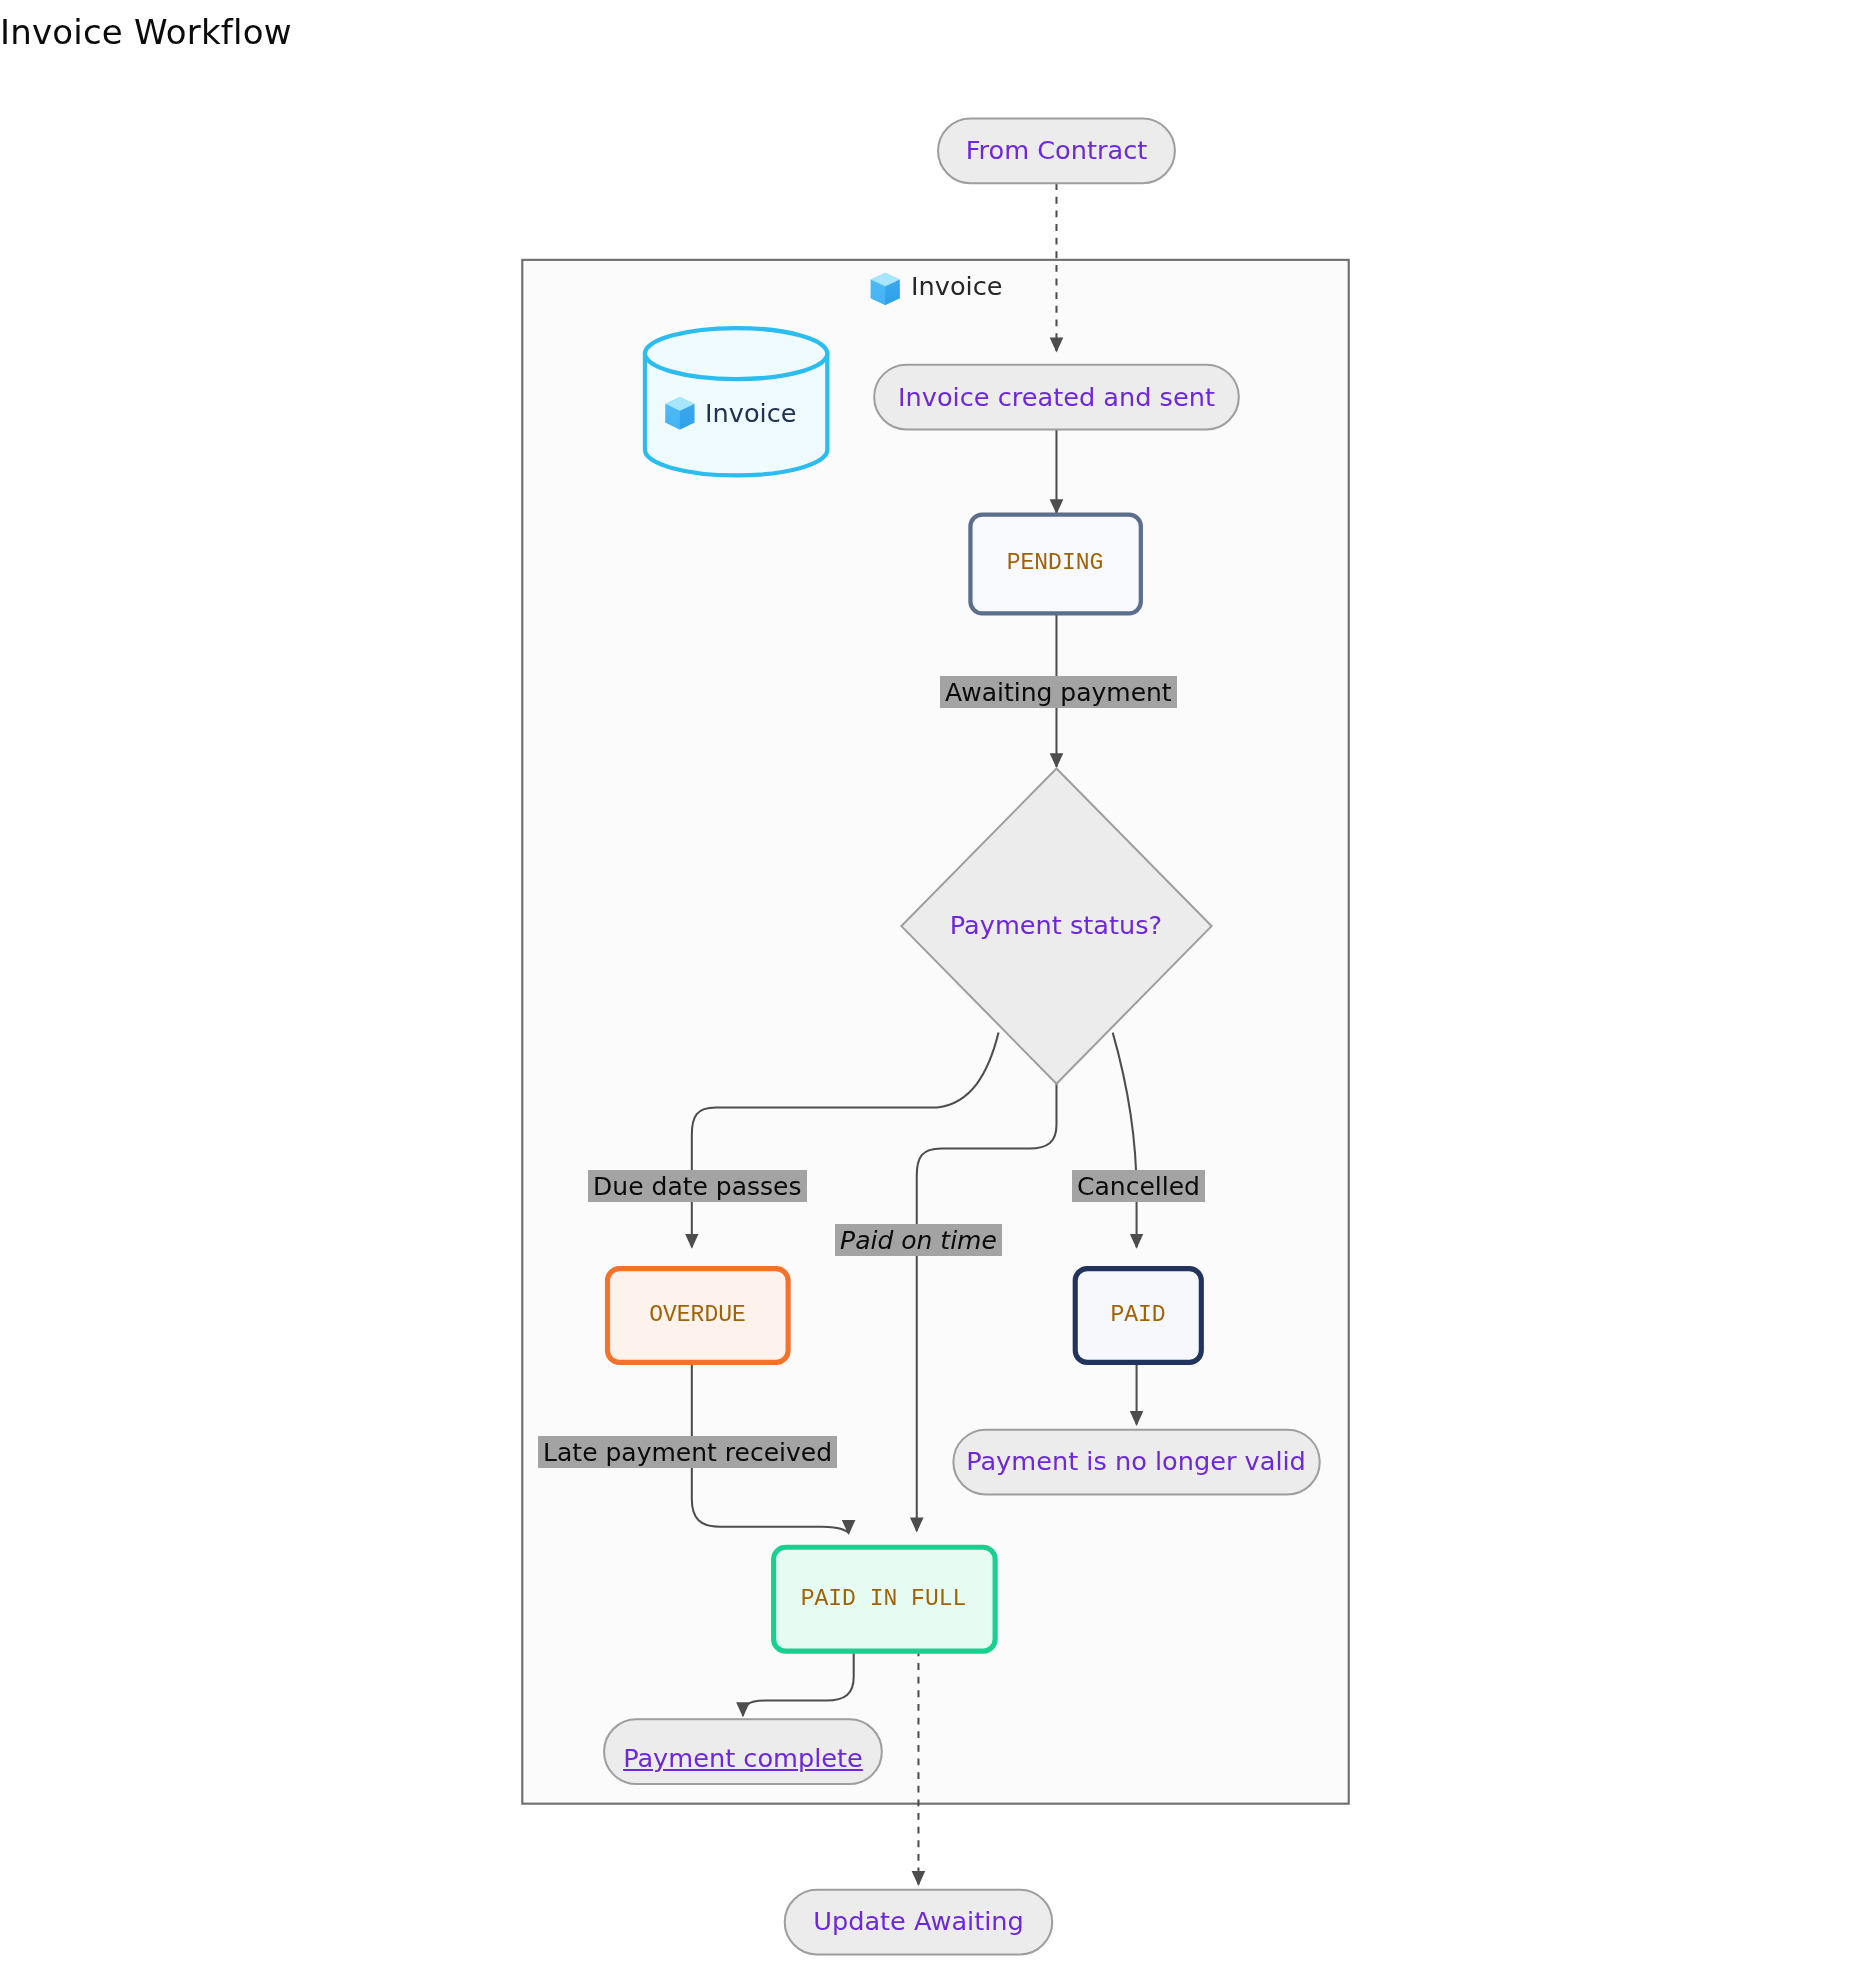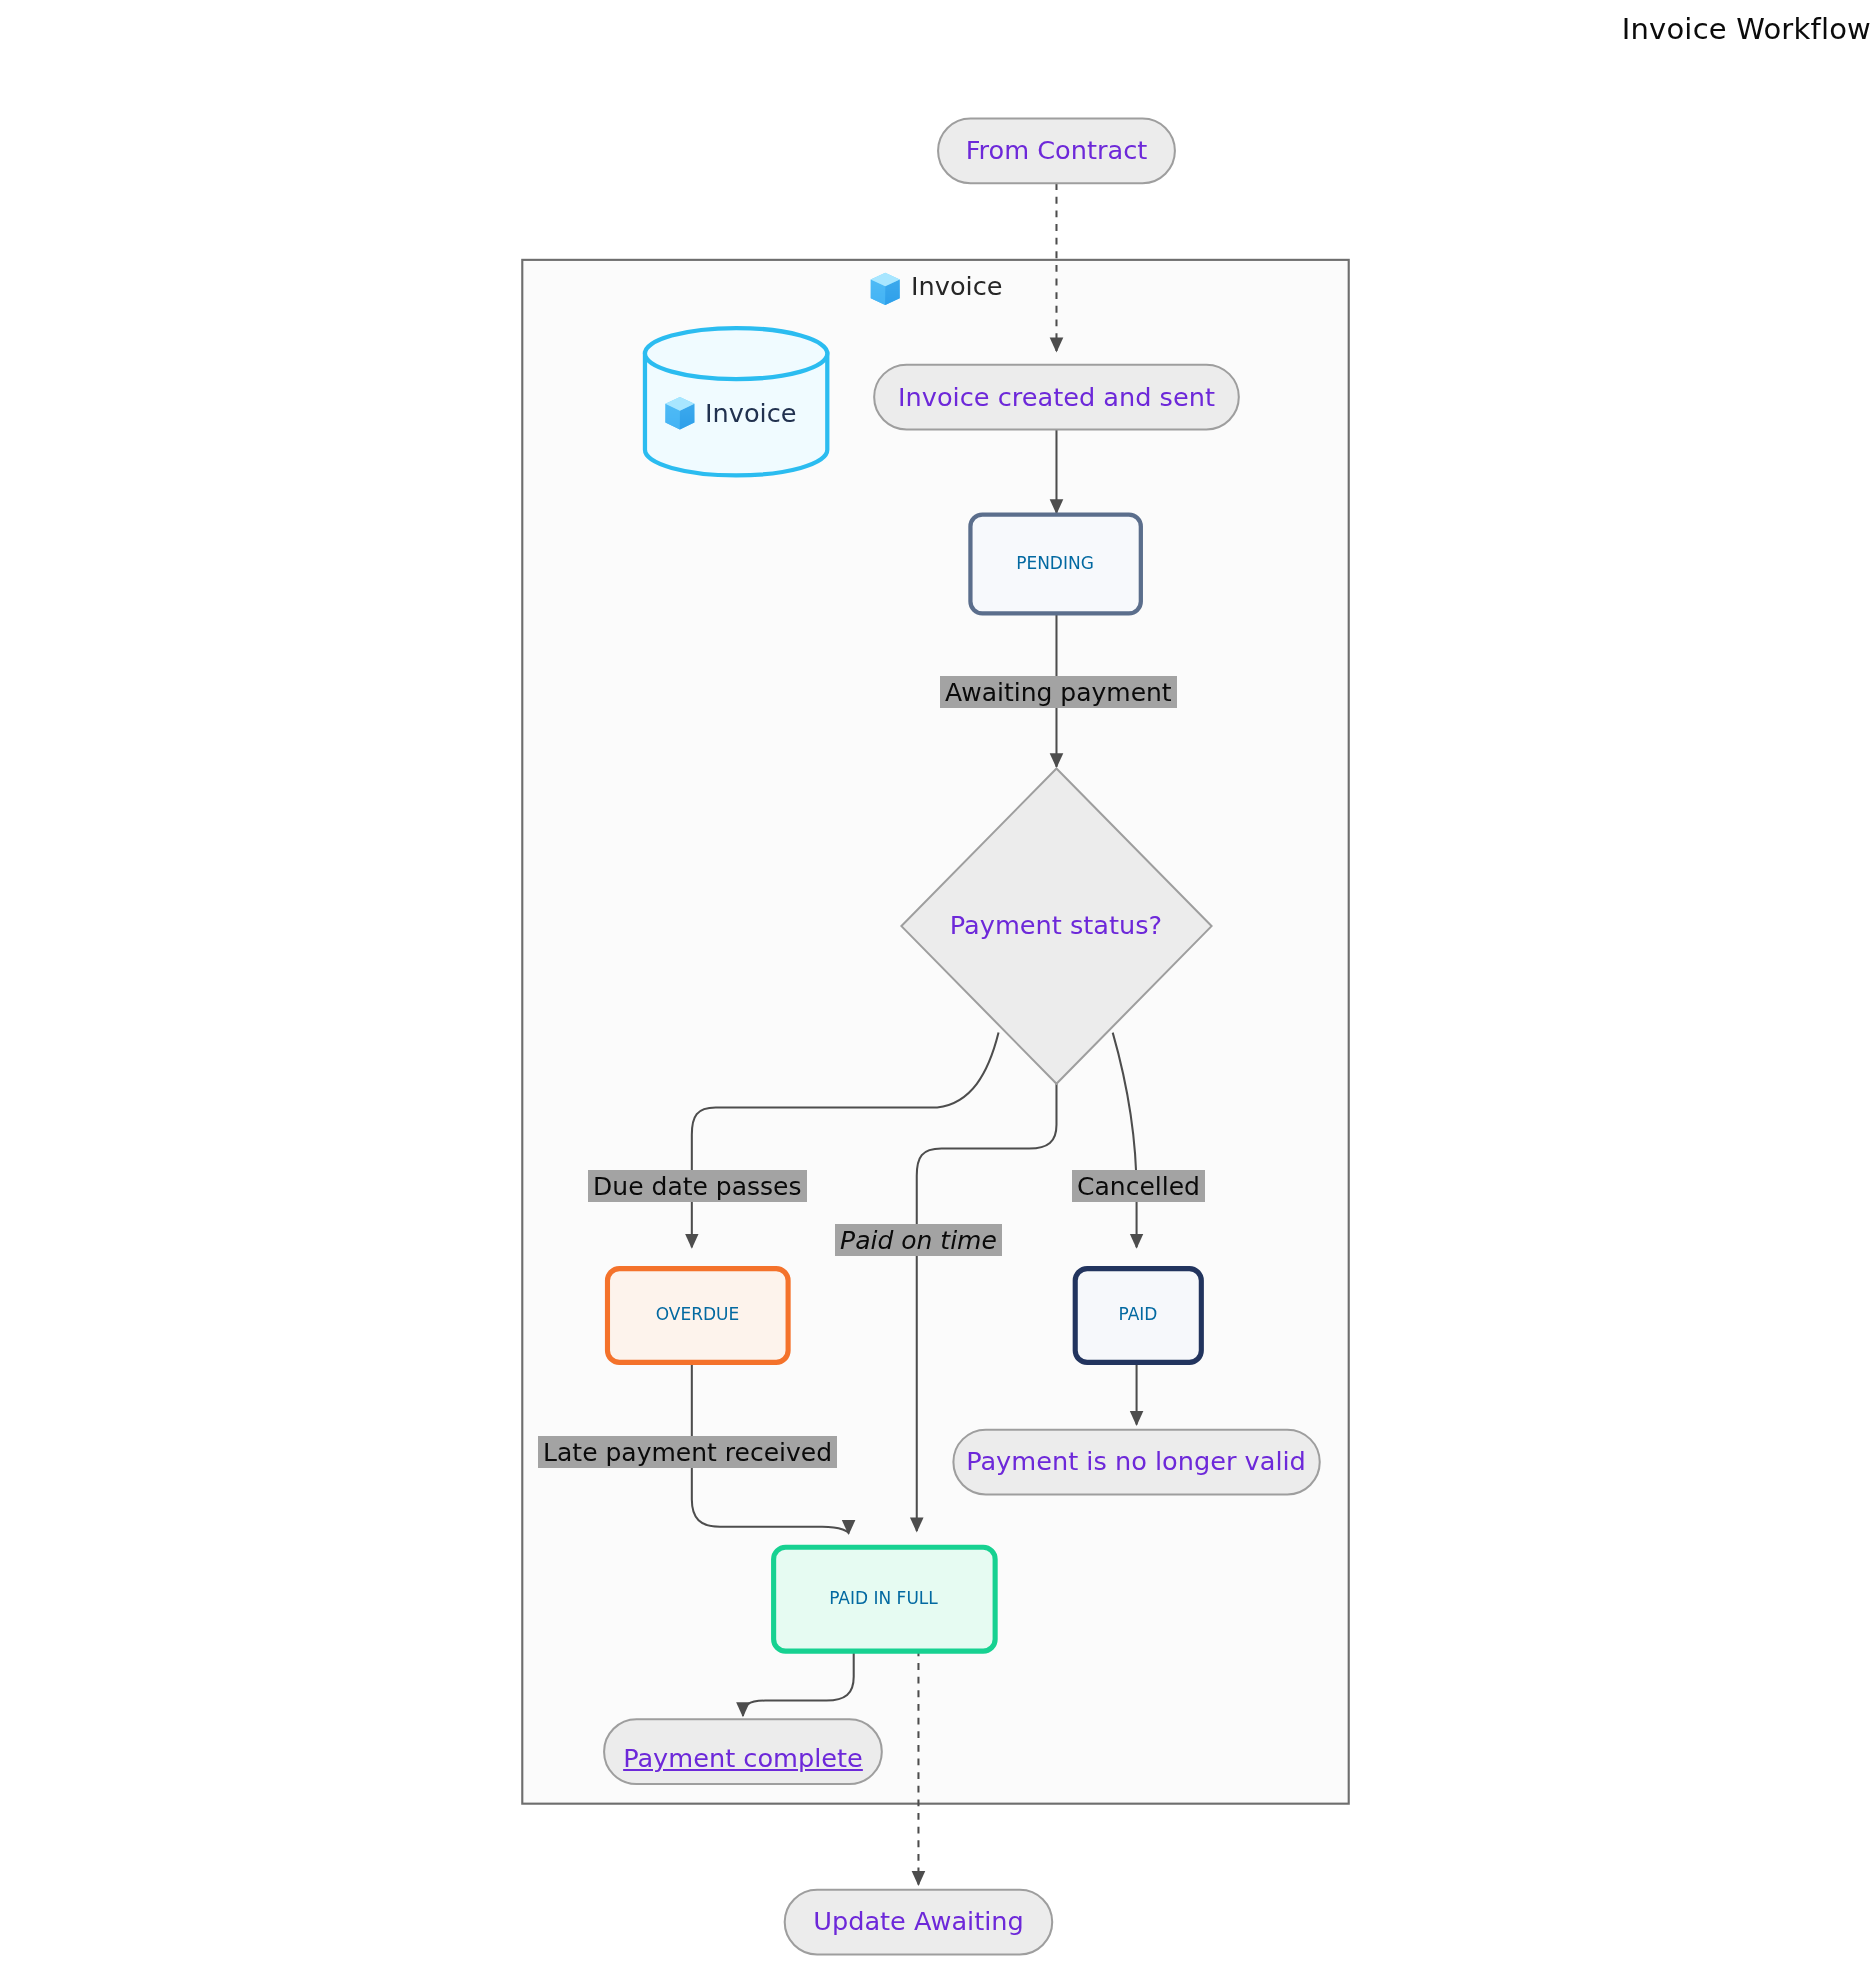--- a/index.html
+++ b/index.html
@@ -23,39 +23,39 @@
     left: 0;
     top: 0;
     width: 1871px;
     height: 1963px;
   }
   .diagram-title {
     position: absolute;
     left: 0;
     top: 12px;
     width: 1871px;
-    text-align: right;
-    font-size: 29px;
+    text-align: left;
+    font-size: 34px;
     color: #0b0b0b;
     font-family: "DejaVu Sans", "Liberation Sans", sans-serif;
     letter-spacing: 0.2px;
   }
   
   .node-label {
     position: absolute;
     display: flex;
     align-items: center;
     justify-content: center;
     text-align: center;
     line-height: 1.15;
     pointer-events: none;
     white-space: nowrap;
   }
   .label-plain { font-size: 25.6px; color: #6d28d9; }
-  .label-state { font-size: 17px; color: #0369a1; }
+  .label-state { font-size: 23px; color: #a16207; font-family: Liberation Mono, monospace; }
   .label-db    { font-size: 25.6px; color: #21314f; }
   .edge-label {
     position: absolute;
     font-size: 25px;
     color: #0a0a0a;
     background: #a3a3a3;
     padding: 1.7px 5.1px;
     white-space: nowrap;
     pointer-events: none;
   }

